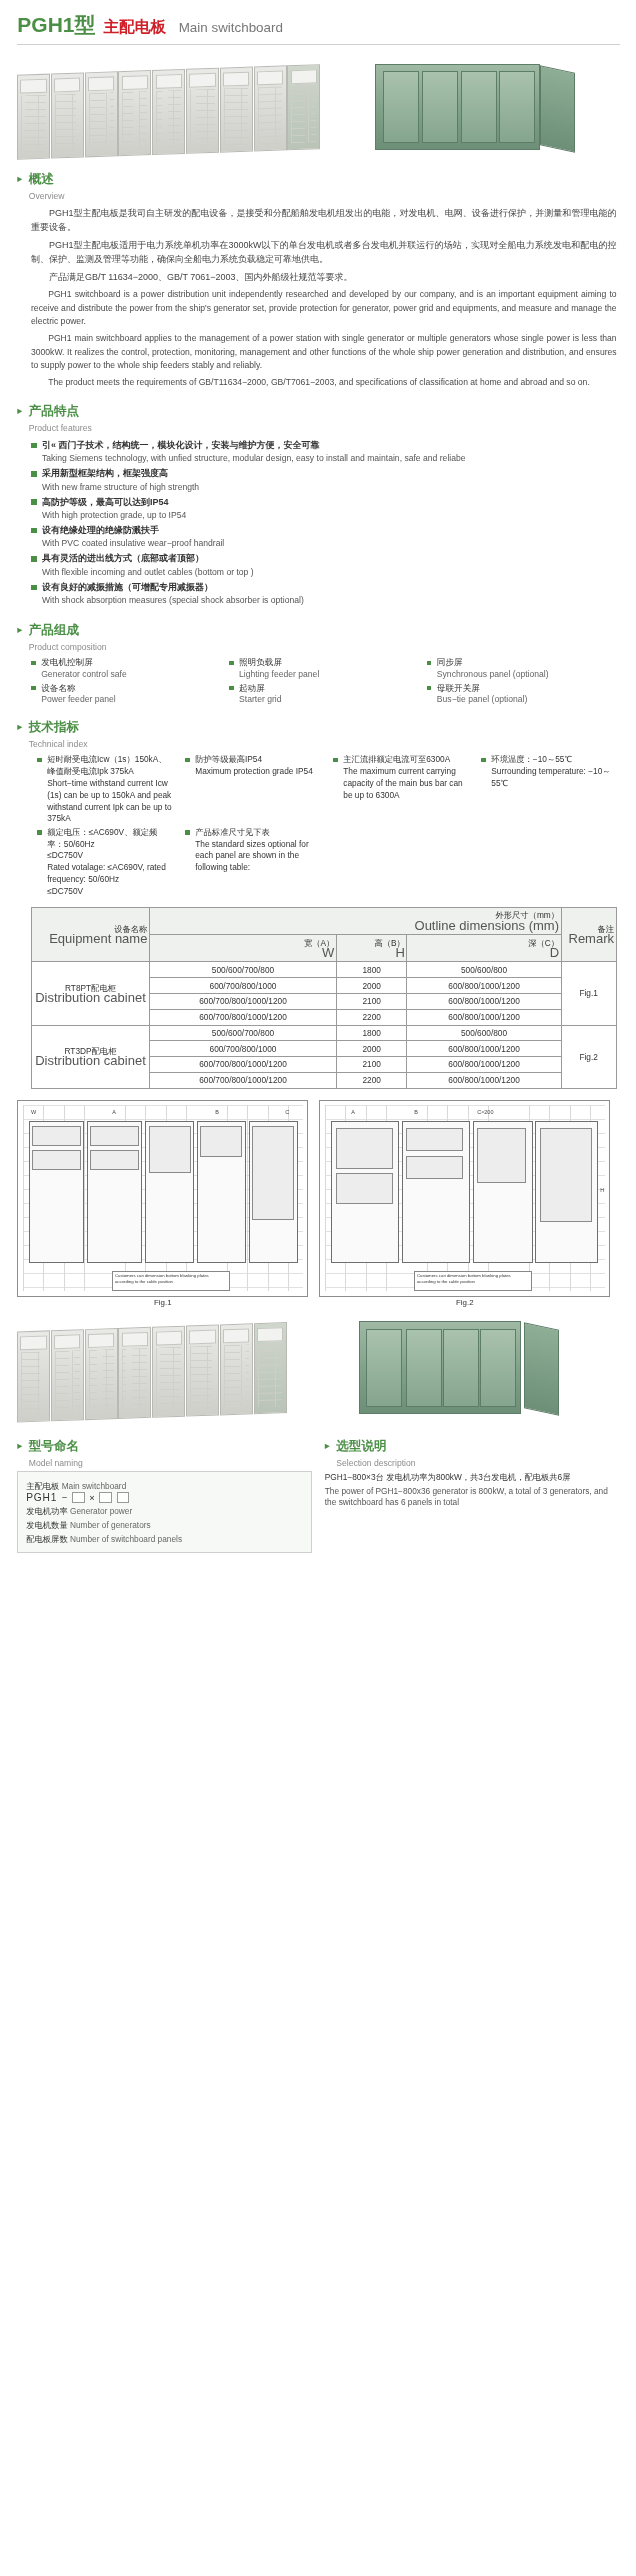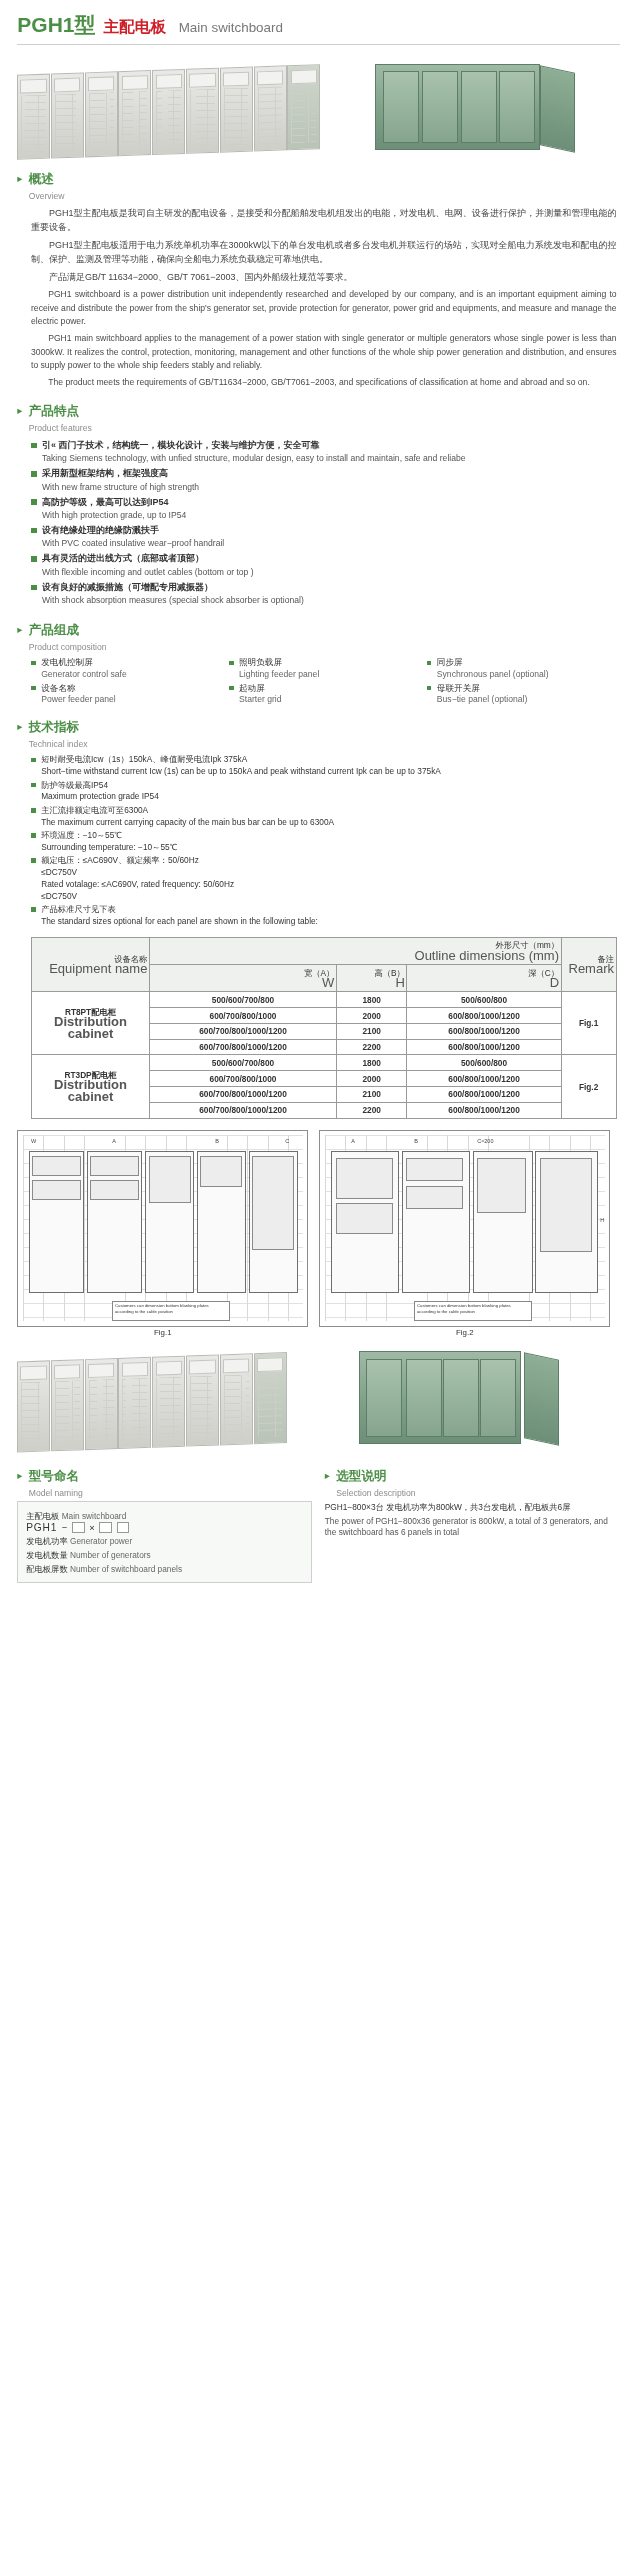--- a/index.html
+++ b/index.html
@@ -77,29 +77,29 @@
   .feat .en { font-size: 8.6px; color:#555; padding-left: 11px; line-height: 12.6px; }
 
   
   .composition { padding: 3.1px 20.4px 4.7px 31px; display:grid; grid-template-columns: 1fr 1fr 1fr; gap: 1.6px 7.9px; }
   .comp-item { font-size: 8.6px; line-height: 11.8px; position: relative; padding-left: 10.2px; }
   .comp-item::before{ content:""; position:absolute; left:0; top:3.1px; width:4.7px; height:4.7px; background:#4b8f46; }
   .comp-item .cn { color:#333; }
   .comp-item .en { color:#666; }
 
   
-  .tech { padding: 3.1px 20.4px 6.3px 31px; display:grid; grid-template-columns: 1fr; gap: 1.6px 12.6px; }
+  .tech { padding: 3.1px 20.4px 6.3px 31px; display:grid; grid-template-columns: 1fr 1fr 1fr 1fr; gap: 1.6px 12.6px; margin-left: 6px; }
   .tech-item { font-size: 8.3px; line-height: 11.8px; position: relative; padding-left: 10.2px; }
   .tech-item::before{ content:""; position:absolute; left:0; top:3.1px; width:4.7px; height:4.7px; background:#4b8f46; }
   .tech-item .sub { display:block; padding-left: 0; }
 
   
   .tbl-wrap { padding: 3.1px 20.4px 6.3px 31px; }
   table.dim { border-collapse: collapse; width: 100%; font-size: 8.3px; color:#333; }
-  table.dim th, table.dim td { border: 0.8px solid #9a9a9a; text-align: center; padding: 2.4px 1.6px; font-weight: bold; }
+  table.dim th, table.dim td { border: 0.8px solid #9a9a9a; text-align: center; padding: 2.4px 1.6px; }
   table.dim th { background: #eef1ee; font-weight: normal; line-height: 10.2px; text-align: right; }
   table.dim td.name { width: 118px; line-height: 10.2px; }
   table.dim td.remark { width: 55px; }
   .th-sub { font-size: 13px; color:#555; }
 
   
   .drawings { padding: 4.7px 17.3px 3.1px 17.3px; display:flex; gap: 11px; }
   .draw-box { position:relative; border:0.8px solid #8d8d8d; background:#fff; }
   .draw-a { width: 291px; height: 197px; }
   .draw-b { width: 291px; height: 197px; }

